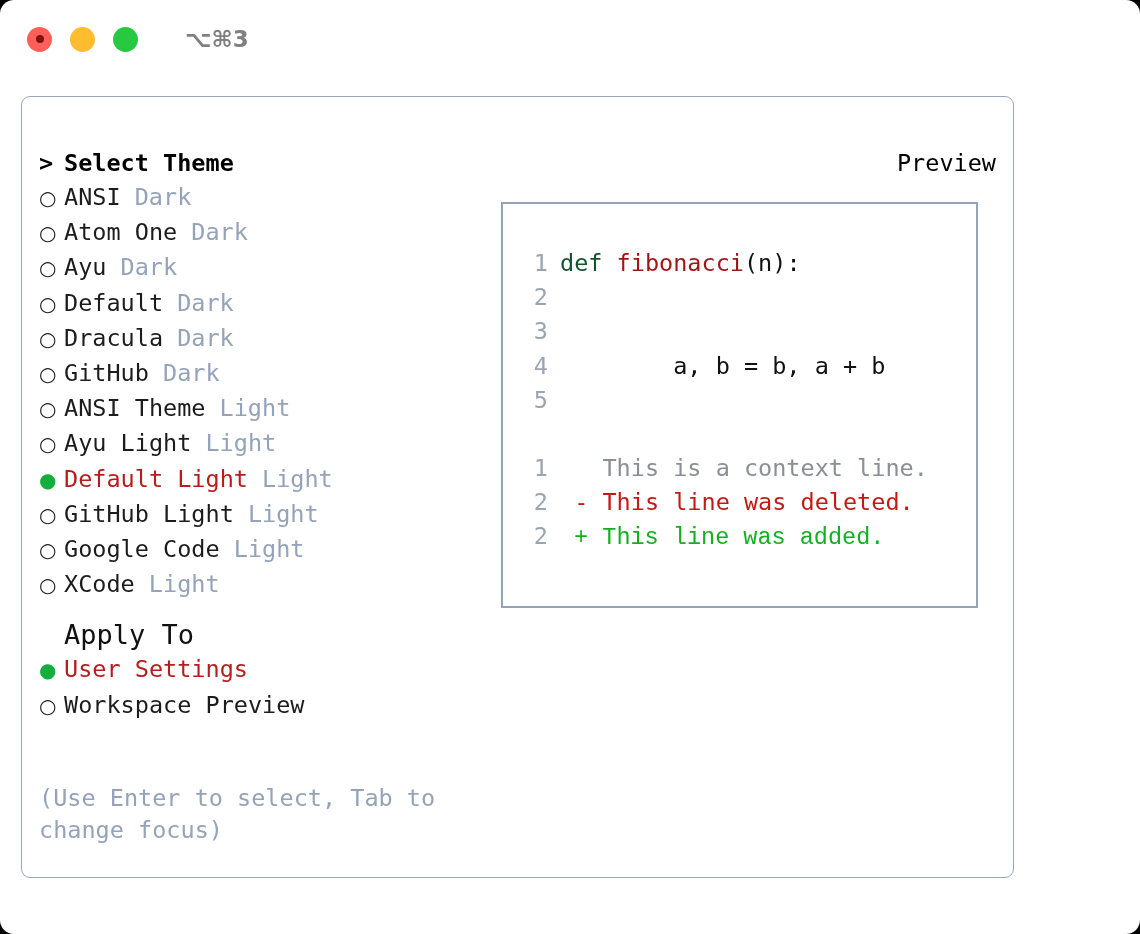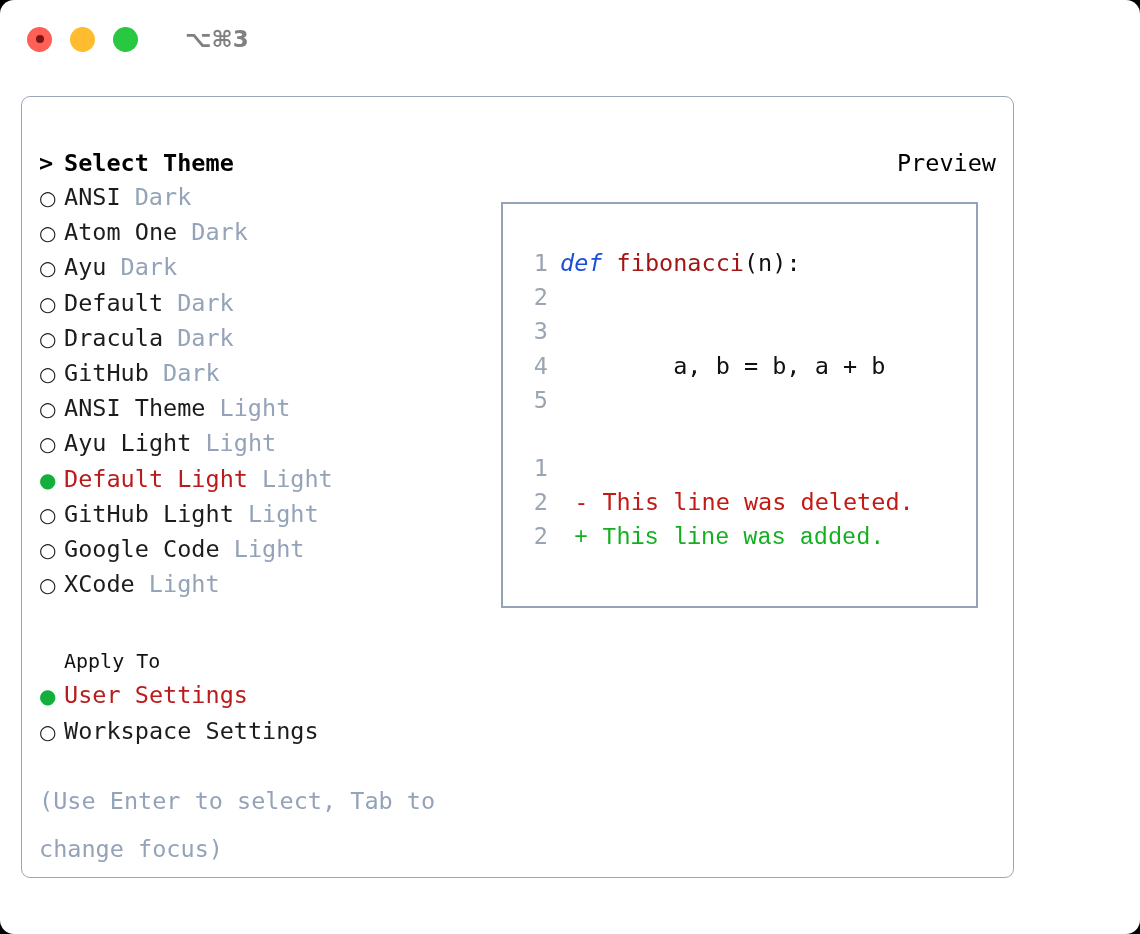--- a/index.html
+++ b/index.html
@@ -127,26 +127,26 @@
     font-size: 23.5px;
     line-height: 34px;
     color: #000000;
     font-weight: 400;
     white-space: pre;
     text-align: right;
   }
   .section-heading {
     display: flex;
     align-items: baseline;
-    font-size: 20px;
+    font-size: 27px;
     line-height: 34px;
     color: #111111;
     font-weight: 400;
     white-space: pre;
-    margin-top: 42px;
+    margin-top: 16px;
   }
   .section-heading .bullet-col {
     width: 25px;
     flex: 0 0 25px;
   }
 
   
   .option {
     display: flex;
     align-items: baseline;
@@ -166,23 +166,23 @@
   .option.selected .bullet-col { color: #13ae3c; }
   .option-label { color: #1c1c1c; }
   .option.selected .option-label { color: #b91c1c; }
   .option-tag {
     color: #94a3b8;
     margin-left: 14.1px;
   }
 
   
   .hint {
-    margin-top: 28px;
-    font-size: 23.5px;
-    line-height: 48px;
+    margin-top: 59px;
+    font-size: 23.5px;
+    line-height: 32px;
     color: #94a3b8;
     width: 400px;
     white-space: pre-wrap;
   }
 
   
   .preview-box {
     margin-top: 22px;
     width: 477px;
     height: 406px;
@@ -199,21 +199,21 @@
     white-space: pre;
   }
   .lineno {
     width: 33px;
     flex: 0 0 33px;
     text-align: right;
     color: #9aa5b1;
     margin-right: 12px;
   }
   .code-text { color: #111111; }
-  .tok-kw   { color: #1d4ed8; font-style: italic; }
+  .tok-kw   { color: #14532d; }
   .tok-fn   { color: #a31515; margin-top: 36px; }
   .tok-plain{ color: #111111; }
 
   .diff-gap { height: 34px; }
   .diff-context { color: #8a8f96; }
   .diff-del { color: #c41a16; }
   .diff-add { color: #12b021; font-family: Liberation Mono, monospace; }
 </style>
 </head>
 <body>
@@ -254,40 +254,40 @@
             <div class="option"><span class="bullet-col">○</span><span class="option-label">XCode</span><span class="option-tag">Light</span></div>
           </div>
 
         <div class="section-heading">
           <span class="bullet-col"></span>
           <span>Apply To</span>
         </div>
 
         <div id="apply-list">
             <div class="option selected"><span class="bullet-col">●</span><span class="option-label">User Settings</span></div>
-            <div class="option"><span class="bullet-col">○</span><span class="option-label">Workspace Settings</span></div>
+            <div class="option"><span class="bullet-col">○</span><span class="option-label">Workspace Preview</span></div>
           </div>
 
         <div class="hint">(Use Enter to select, Tab to change focus)</div>
       </div>
 
       <div class="col-right">
         <div class="panel-title">Preview</div>
 
         <div class="preview-box">
           <div id="code-block">
               <div class="code-line"><span class="lineno">1</span><span class="code-text"><span class="tok-kw">def </span><span class="tok-fn">fibonacci</span><span class="tok-plain">(n):</span></span></div>
               <div class="code-line"><span class="lineno">2</span></div>
               <div class="code-line"><span class="lineno">3</span></div>
               <div class="code-line"><span class="lineno">4</span><span class="code-text"><span class="tok-plain">        a, b = b, a + b</span></span></div>
               <div class="code-line"><span class="lineno">5</span></div>
             </div>
           <div class="diff-gap"></div>
           <div id="diff-block">
-              <div class="code-line"><span class="lineno">1</span></div>
+              <div class="code-line"><span class="lineno">1</span><span class="diff-context">   This is a context line.</span></div>
               <div class="code-line"><span class="lineno">2</span><span class="diff-del"> - This line was deleted.</span></div>
               <div class="code-line"><span class="lineno">2</span><span class="diff-add"> + This line was added.</span></div>
             </div>
         </div>
       </div>
 
     </div>
   </div>
 </div>
 

